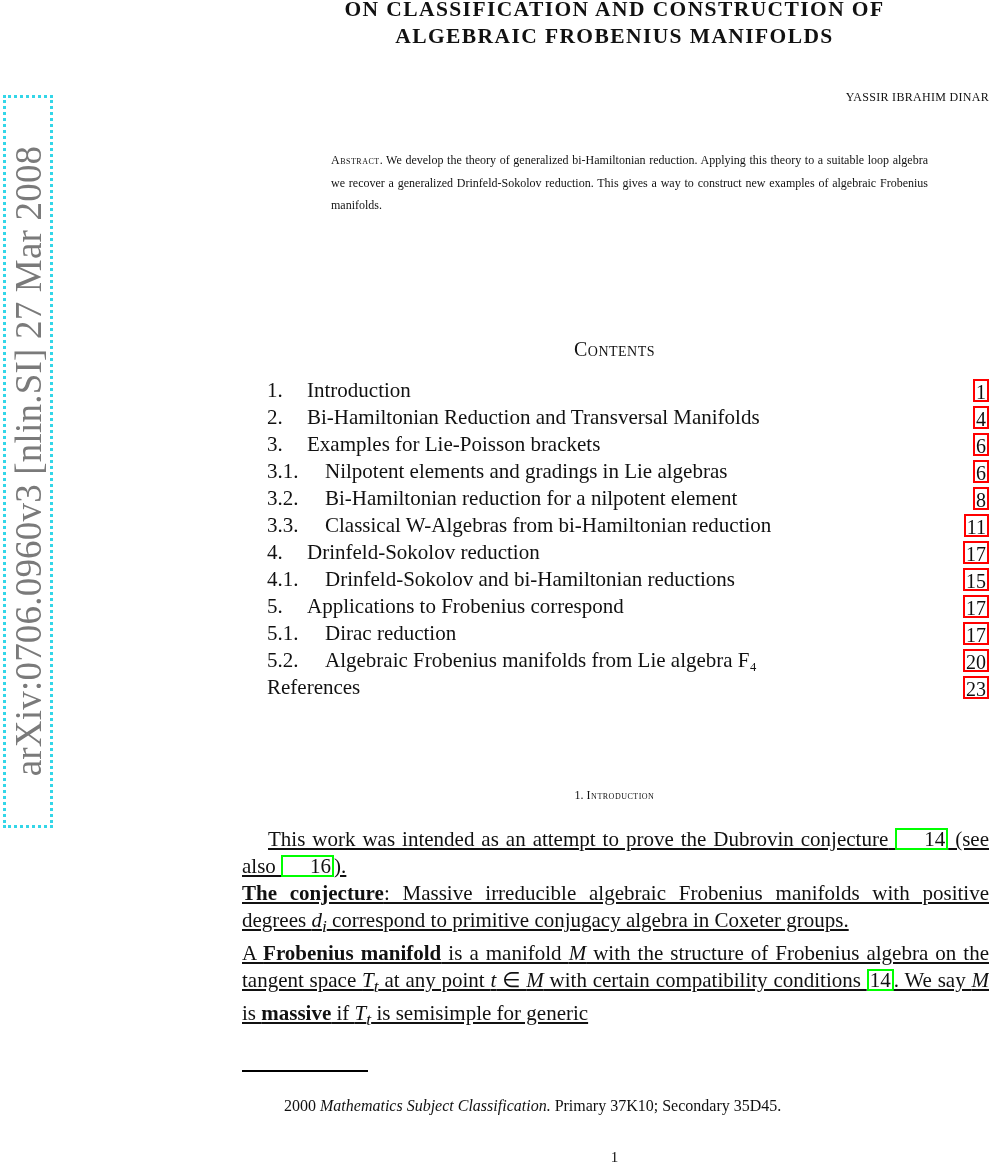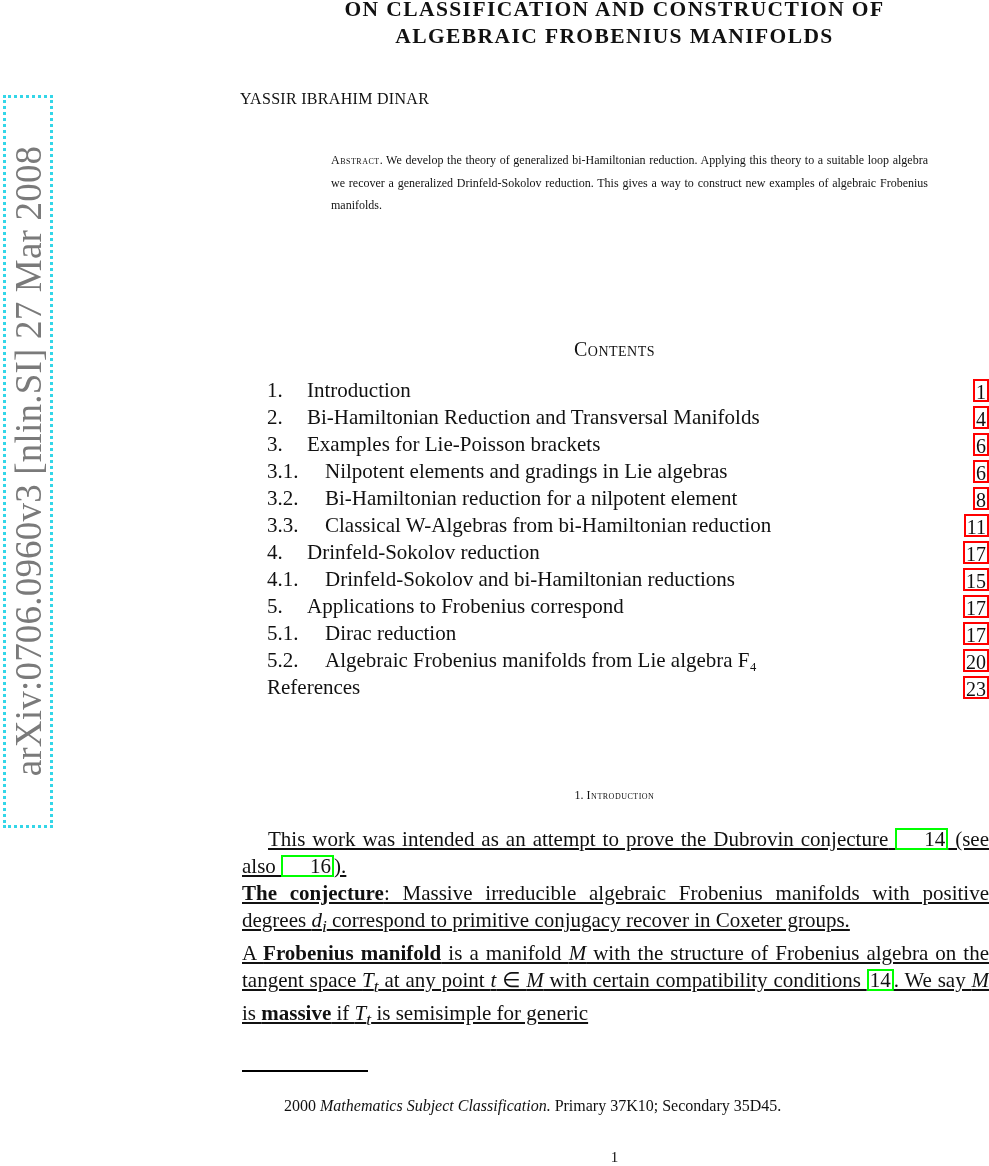--- a/index.html
+++ b/index.html
@@ -23,22 +23,22 @@
     }
 
     
     .title {
       position: absolute; left: 240px; width: 749px; top: -4px;
       text-align: center; font-family: "Liberation Serif", serif;
       font-weight: bold; font-size: 21.5px; line-height: 27px; letter-spacing: 1.4px;
     }
     .author {
       position: absolute; left: 240px; width: 749px; top: 90px;
-      text-align: left; font-family: "Liberation Serif", serif;
-      font-size: 16px; letter-spacing: 0.3px;
+      text-align: right; font-family: "Liberation Serif", serif;
+      font-size: 12px; letter-spacing: 0.3px;
     }
     .abstract {
       position: absolute; left: 331px; width: 597px; top: 149px;
       font-family: "Liberation Serif", serif; font-size: 12px; line-height: 22.6px;
       text-align: justify;
     }
     .smallcaps { font-variant: small-caps; letter-spacing: 0.5px; }
 
     
     .contents-title {
@@ -170,21 +170,21 @@
       <span class="toc-label">References</span>
       <span class="toc-page">23</span>
     </div>
   </div>
 
 <div class="sec-title"><span>1.</span> <span class="smallcaps">Introduction</span></div>
 
 <div class="body-text">
   <p class="indent"><span>This work was intended as an attempt to prove the Dubrovin conjecture</span>
     <span class="cite">14</span><span> (see also </span><span class="cite">16</span><span>).</span></p>
-  <p><b>The conjecture</b><span>: Massive irreducible algebraic Frobenius manifolds with positive degrees </span><span class="math">d</span><sub class="math">i</sub><span> correspond to primitive conjugacy recover in Coxeter groups.</span></p>
+  <p><b>The conjecture</b><span>: Massive irreducible algebraic Frobenius manifolds with positive degrees </span><span class="math">d</span><sub class="math">i</sub><span> correspond to primitive conjugacy algebra in Coxeter groups.</span></p>
   <p><span>A </span><b>Frobenius manifold</b><span> is a manifold </span><span class="math">M</span><span> with the structure of Frobenius algebra on the tangent space </span><span class="math">T</span><sub class="math">t</sub><span> at any point </span><span class="math">t</span><span> ∈ </span><span class="math">M</span><span> with certain compatibility conditions </span><span class="cite">14</span><span>. We say </span><span class="math">M</span><span> is </span><b>massive</b><span> if </span><span class="math">T</span><sub class="math">t</sub><span> is semisimple for generic</span></p>
 </div>
 
 <div class="fn-rule"></div>
 <div class="footnotes">
   <p class="indent"><span>2000 </span><i>Mathematics Subject Classification.</i><span>  Primary 37K10; Secondary 35D45.</span></p>
 </div>
 <div class="page-num">1</div>
 
 </body></html>

